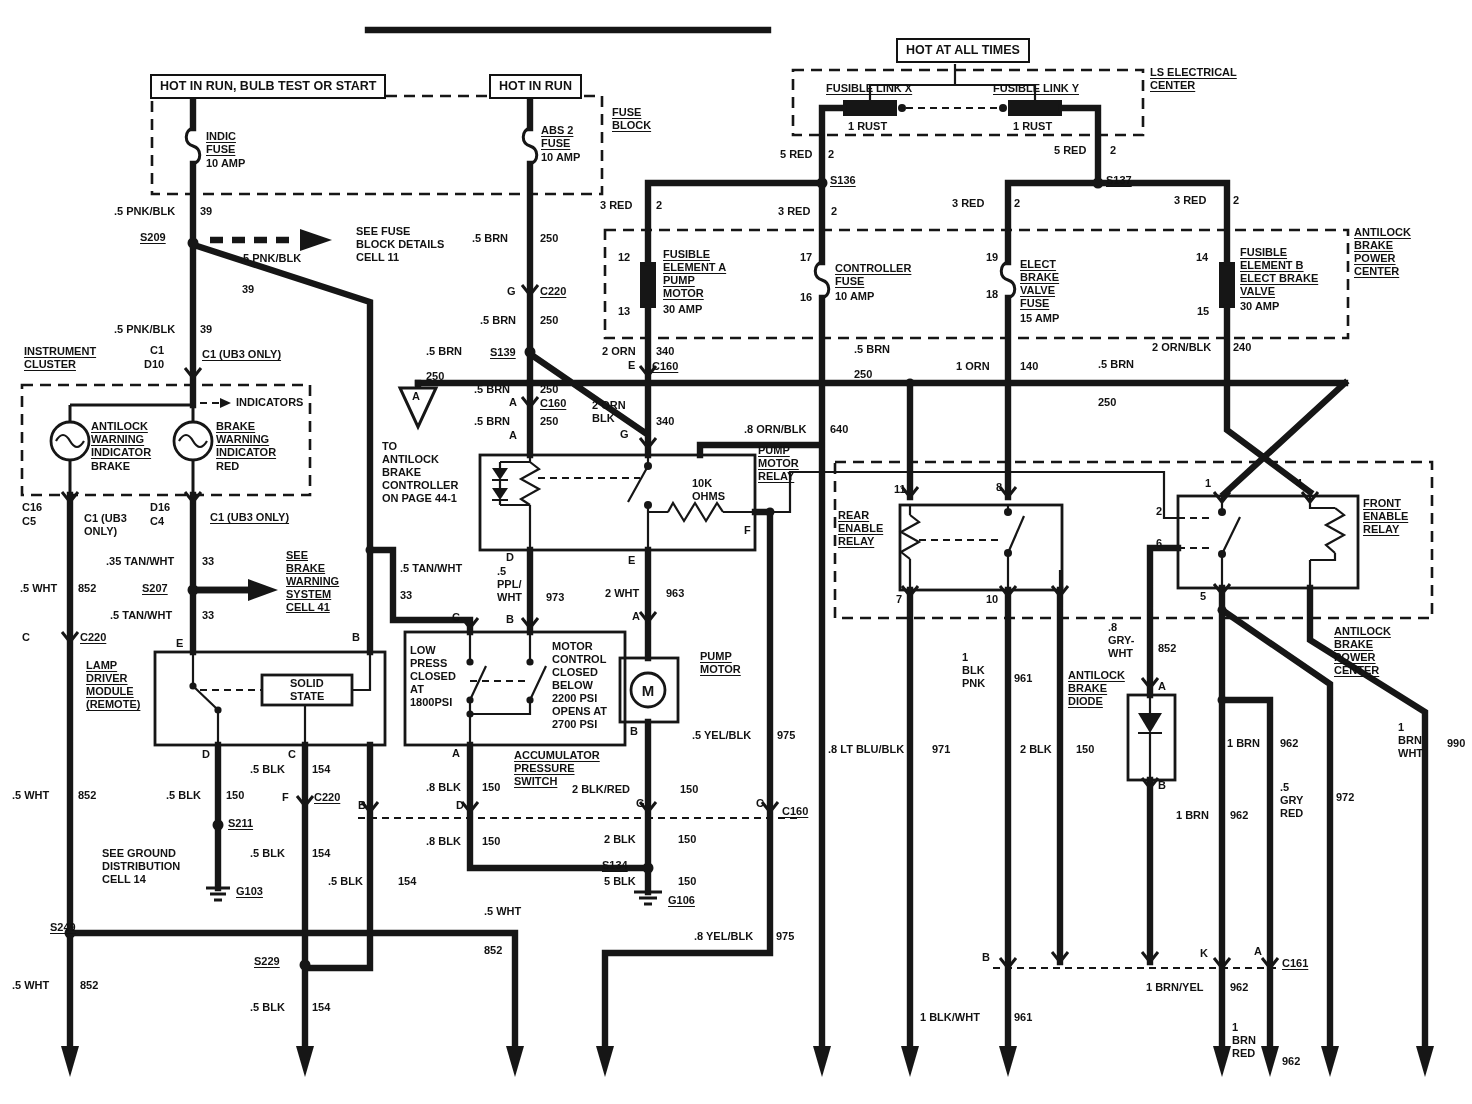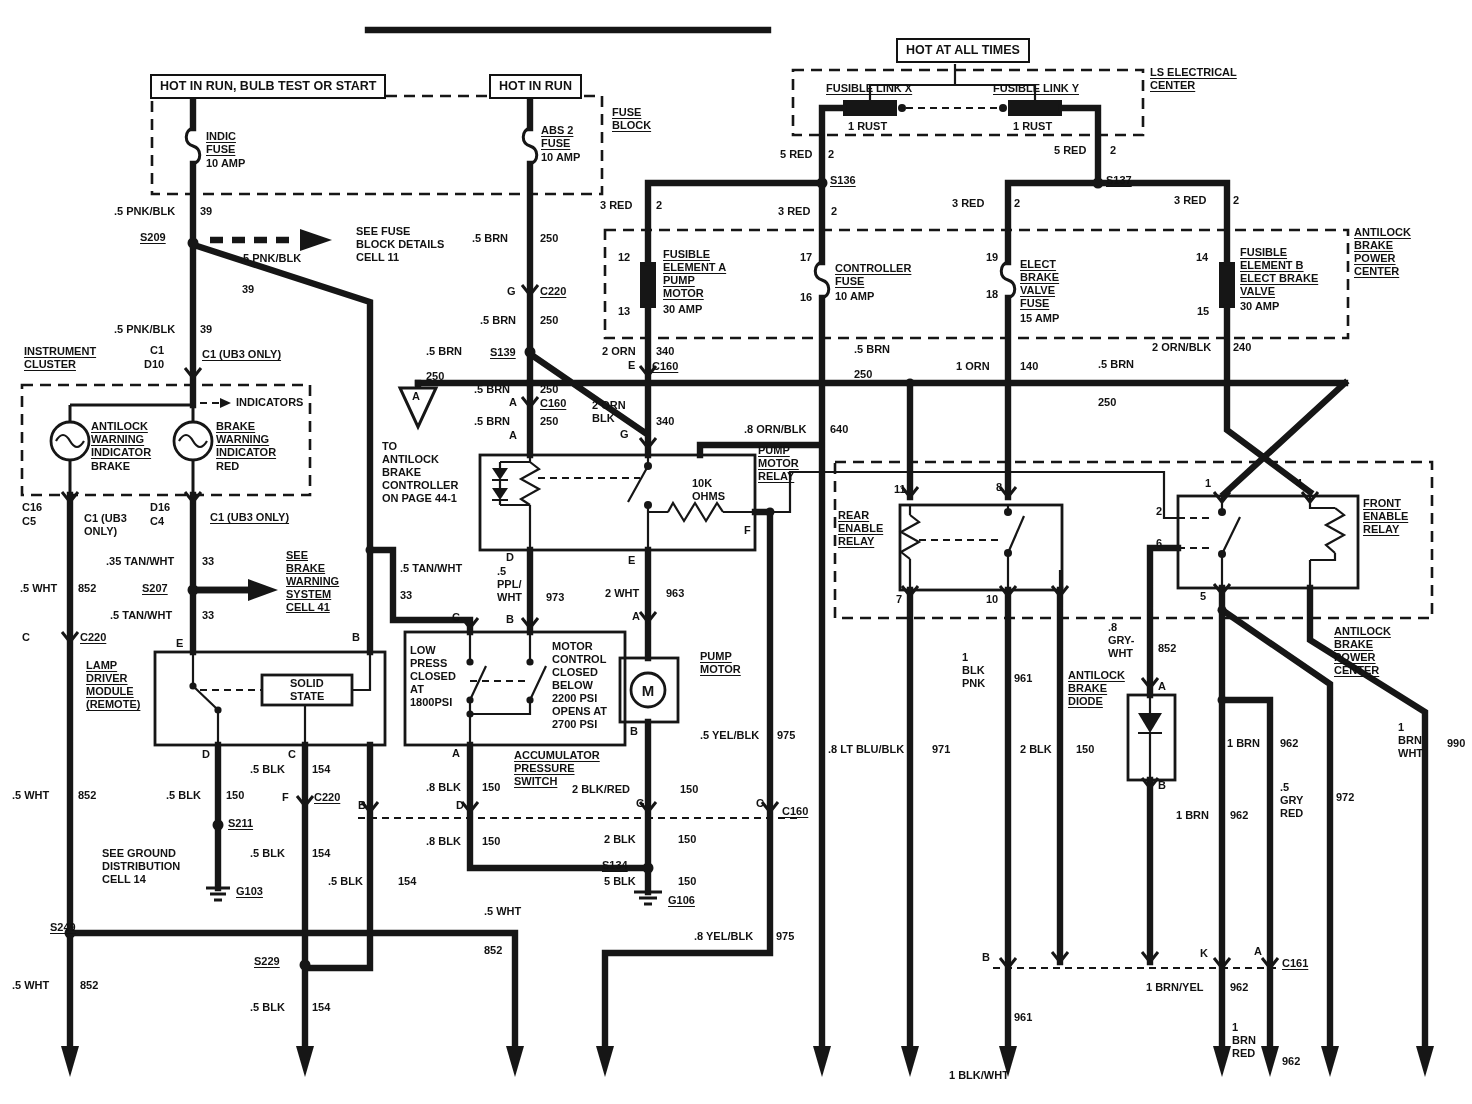--- a/index.html
+++ b/index.html
@@ -438,21 +438,21 @@
       <div class="lbl" style="left: 1158px; top: 642px;">852</div>
       <div class="lbl u" style="left: 1068px; top: 669px;">ANTILOCK
 BRAKE
 DIODE</div>
       <div class="lbl" style="left: 1158px; top: 680px;">A</div>
       <div class="lbl" style="left: 1158px; top: 779px;">B</div>
       <div class="lbl u" style="left: 1334px; top: 625px;">ANTILOCK
 BRAKE
 POWER
 CENTER</div>
-      <div class="lbl" style="left: 692px; top: 729px; margin-left: 8px;">.5 YEL/BLK</div>
+      <div class="lbl" style="left: 692px; top: 729px;">.5 YEL/BLK</div>
       <div class="lbl" style="left: 777px; top: 729px;">975</div>
       <div class="lbl" style="left: 630px; top: 725px;">B</div>
       <div class="lbl" style="left: 1076px; top: 743px;">150</div>
       <div class="lbl" style="left: 1227px; top: 737px;">1 BRN</div>
       <div class="lbl" style="left: 1280px; top: 737px;">962</div>
       <div class="lbl" style="left: 1398px; top: 721px;">1
 BRN
 WHT</div>
       <div class="lbl" style="left: 1447px; top: 737px;">990</div>
       <div class="lbl" style="left: 1020px; top: 743px;">2 BLK</div>
@@ -513,21 +513,21 @@
       <div class="lbl" style="left: 1200px; top: 947px;">K</div>
       <div class="lbl" style="left: 1254px; top: 945px;">A</div>
       <div class="lbl u" style="left: 1282px; top: 957px;">C161</div>
       <div class="lbl u" style="left: 254px; top: 955px;">S229</div>
       <div class="lbl" style="left: 1146px; top: 981px;">1 BRN/YEL</div>
       <div class="lbl" style="left: 1230px; top: 981px;">962</div>
       <div class="lbl" style="left: 12px; top: 979px;">.5 WHT</div>
       <div class="lbl" style="left: 80px; top: 979px;">852</div>
       <div class="lbl" style="left: 250px; top: 1001px;">.5 BLK</div>
       <div class="lbl" style="left: 312px; top: 1001px;">154</div>
-      <div class="lbl" style="left: 920px; top: 1069px; margin-left: 29px;">1 BLK/WHT</div>
+      <div class="lbl" style="left: 920px; top: 1011px;">1 BLK/WHT</div>
       <div class="lbl" style="left: 1014px; top: 1011px;">961</div>
       <div class="lbl" style="left: 1232px; top: 1021px;">1
 BRN
 RED</div>
       <div class="lbl" style="left: 1282px; top: 1055px;">962</div>
     </div>
 
 </div>
 
 </body></html>

